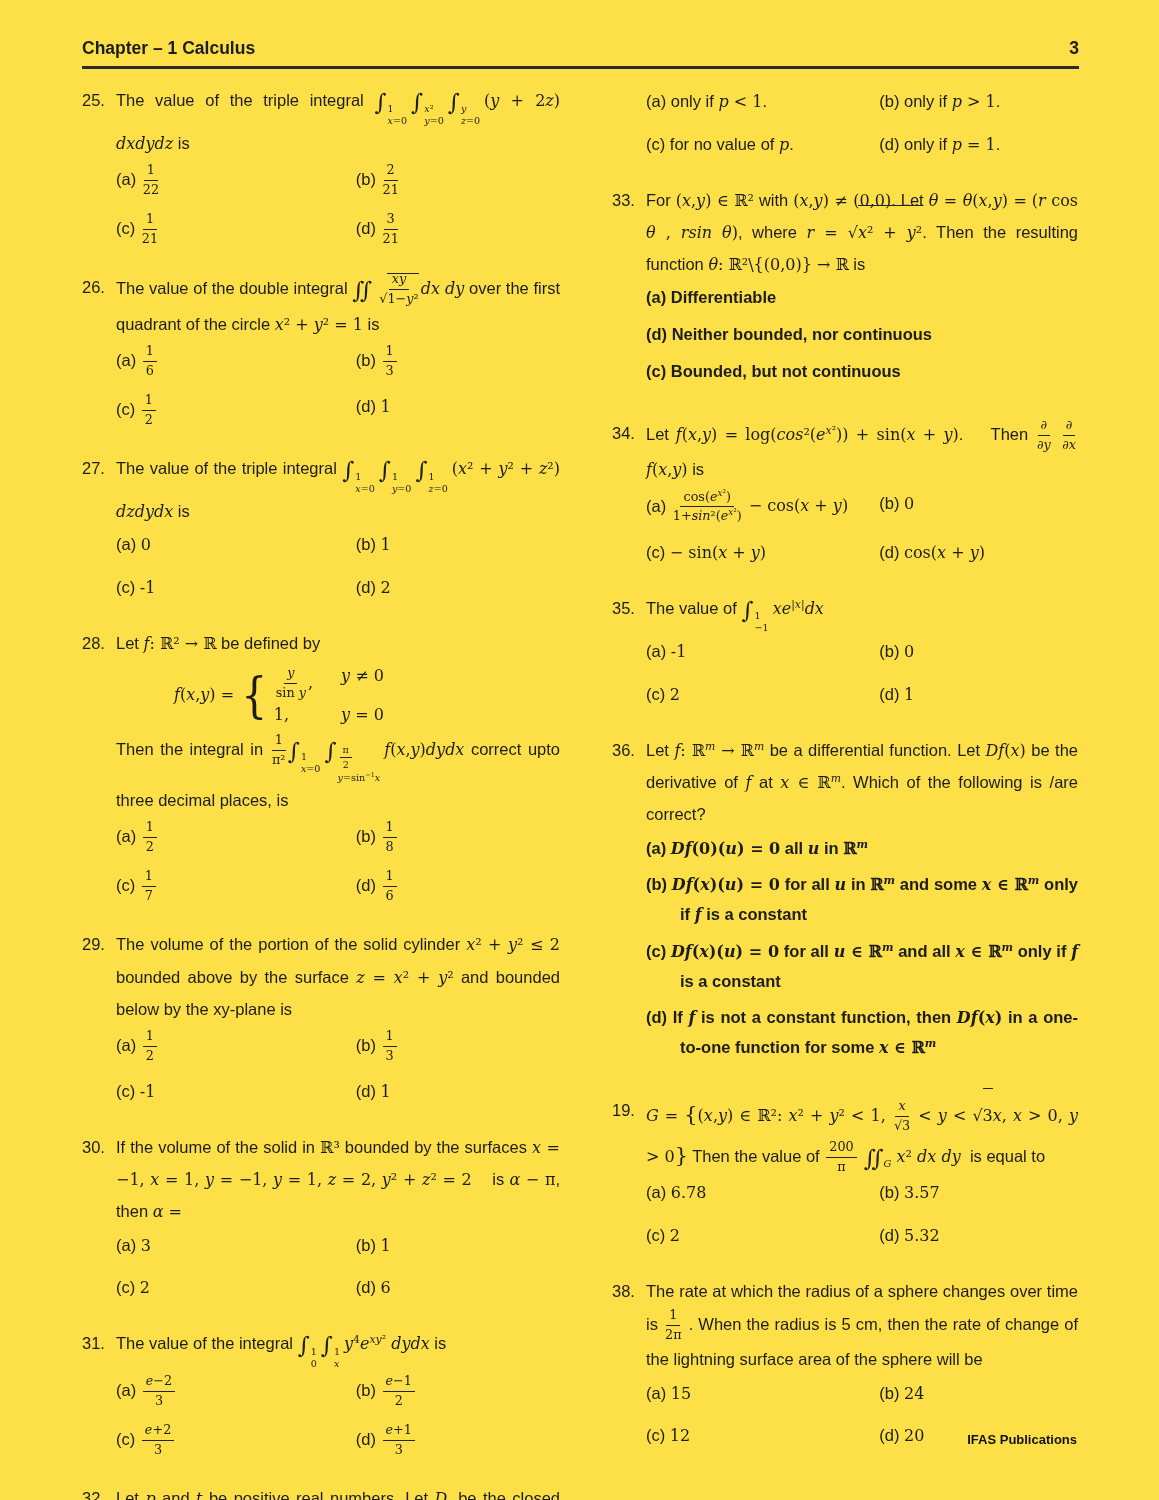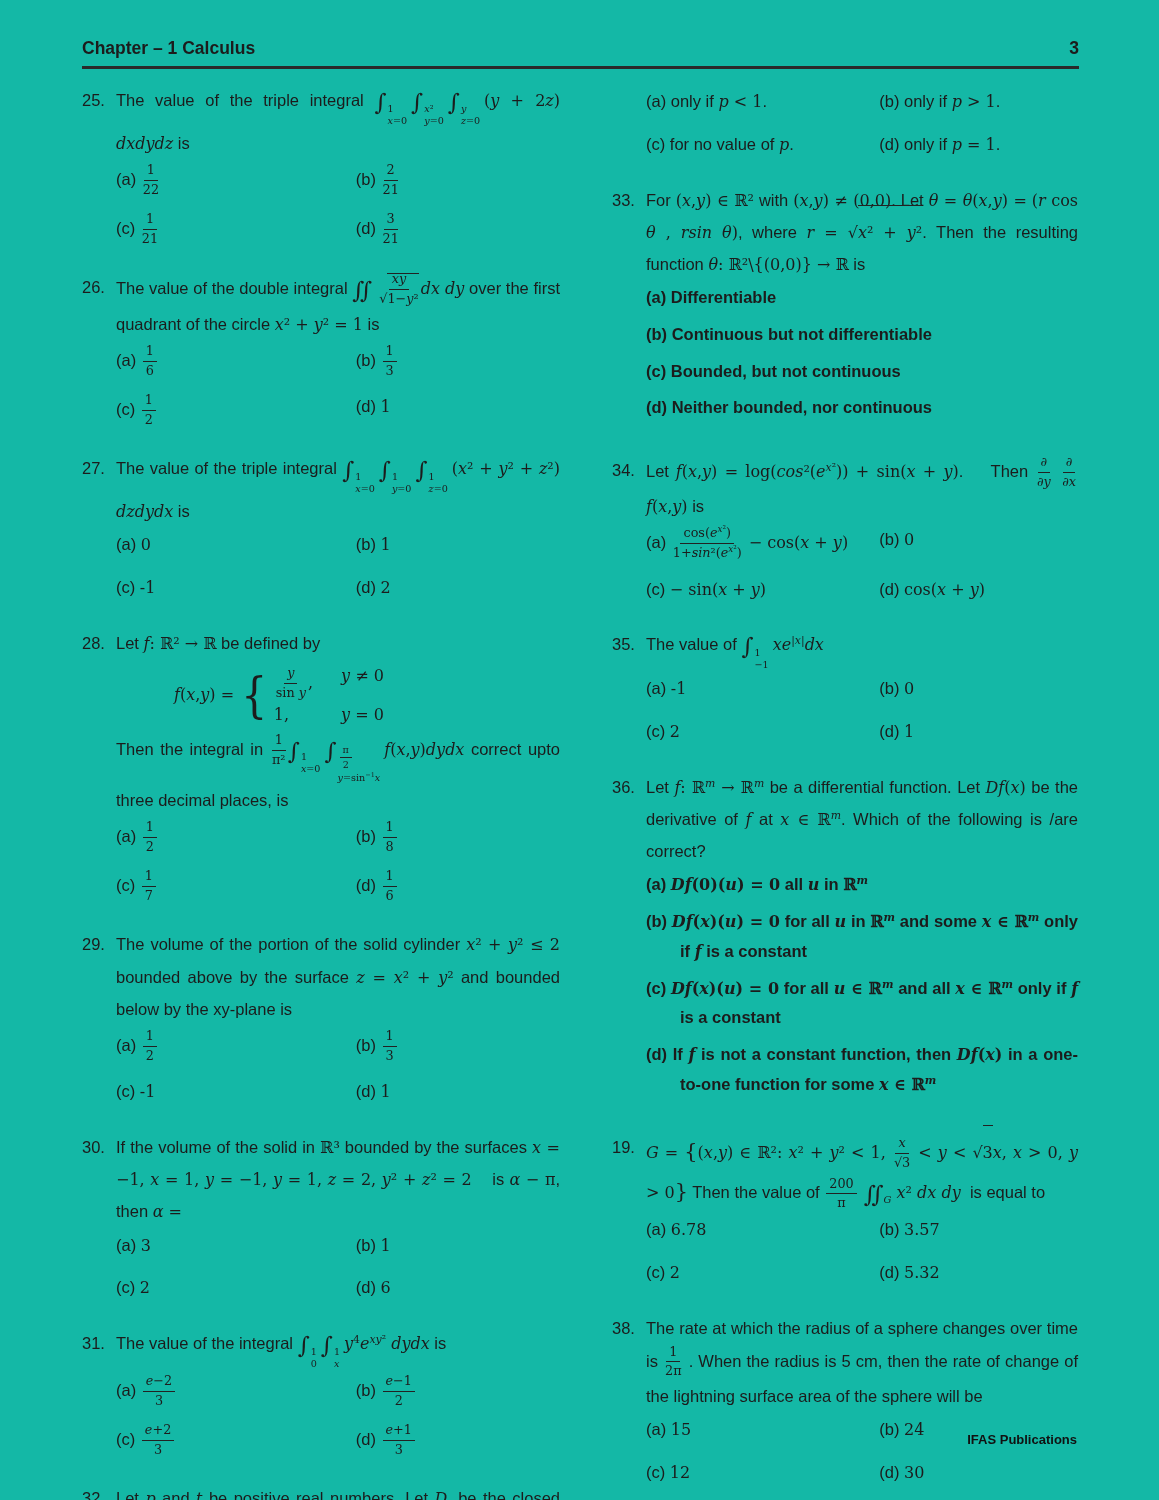--- a/index.html
+++ b/index.html
@@ -2,21 +2,21 @@
 <html><head>
 <meta charset="utf-8">
 <style>
   html,body{margin:0;padding:0;background:#ffffff;}
   body{
     width:1159px;height:1500px;position:relative;
     font-family:"Liberation Sans",sans-serif;
     font-size:16.5px;color:#1c1c1c;
     -webkit-font-smoothing:antialiased;
   }
-  .page{position:absolute;inset:0;background:#14b8a6;}
+  .page{position:absolute;inset:0;background:#fde047;}
   
   .header{
     position:absolute;left:82px;right:80px;top:38px;
     display:flex;justify-content:space-between;align-items:flex-end;
     font-weight:700;font-size:17.5px;
     border-bottom:3px solid #2a2a2a;padding-bottom:7px;
   }
   
   .content{
     position:absolute;left:82px;top:84px;width:996px;
@@ -291,23 +291,22 @@
           </div>
         </div>
       </div>
 
       <div class="q">
         <div class="qnum">33.</div>
         <div class="qbody">
           <div class="qtext">For <span class="mt">(<i>x</i>,<i>y</i>) ∈ ℝ²</span> with <span class="mt">(<i>x</i>,<i>y</i>) ≠ (0,0)</span>. Let <span class="mt"><i>θ</i> = <i>θ</i>(<i>x</i>,<i>y</i>) =</span> <span class="mt">(<i>r</i> cos <i>θ</i> , <i>r</i><i>sin</i> <i>θ</i>)</span>, where <span class="mt"><i>r</i> = √<span class="ov"><i>x</i>² + <i>y</i>²</span></span>. Then the resulting function <span class="mt"><i>θ</i>: ℝ²\{(0,0)} → ℝ</span> is</div>
           <div class="opts list">
             <div class="opt">(a) Differentiable</div>
-            <div class="opt">(b) Continuous but not differentiable</div>
+            <div class="opt">(d) Neither bounded, nor continuous</div>
             <div class="opt">(c) Bounded, but not continuous</div>
-            <div class="opt">(d) Neither bounded, nor continuous</div>
           </div>
         </div>
       </div>
 
       <div class="q">
         <div class="qnum">34.</div>
         <div class="qbody">
           <div class="qtext">Let <span class="mt"><i>f</i>(<i>x</i>,<i>y</i>) = log(<i>cos</i>²(<i>e</i><sup><i>x</i>²</sup>)) + sin(<i>x</i> + <i>y</i>)</span>.&nbsp;&nbsp;&nbsp;&nbsp;Then <span class="mt"><span class="fr">
                   <span class="n">∂</span>
                   <span class="d">∂<i>y</i></span>
@@ -379,21 +378,21 @@
         <div class="qnum">38.</div>
         <div class="qbody">
           <div class="qtext">The rate at which the radius of a sphere changes over time is <span class="mt"><span class="fr">
                   <span class="n">1</span>
                   <span class="d">2π</span>
                 </span></span> . When the radius is 5 cm, then the rate of change of the lightning surface area of the sphere will be</div>
           <div class="opts grid2">
             <div class="opt">(a) <span class="mt">15</span></div>
             <div class="opt">(b) <span class="mt">24</span></div>
             <div class="opt">(c) <span class="mt">12</span></div>
-            <div class="opt">(d) <span class="mt">30</span></div>
+            <div class="opt">(d) <span class="mt">20</span></div>
           </div>
         </div>
       </div>
 
     </div>
   </div>
 
   <div class="footer">IFAS Publications</div>
 
 </div>

